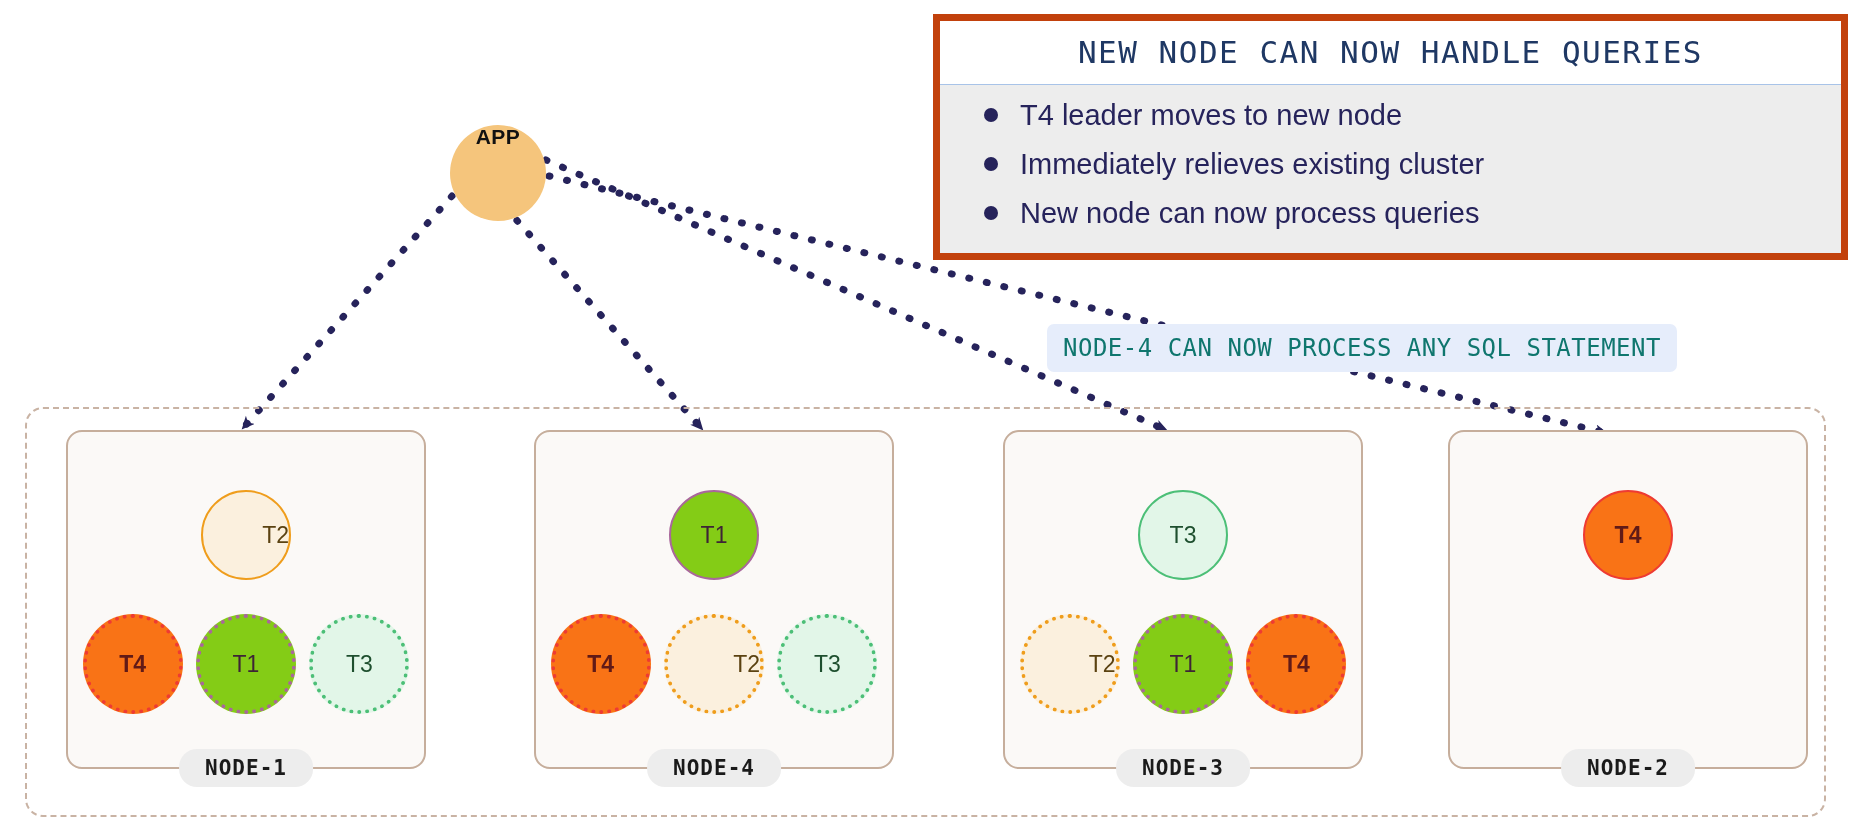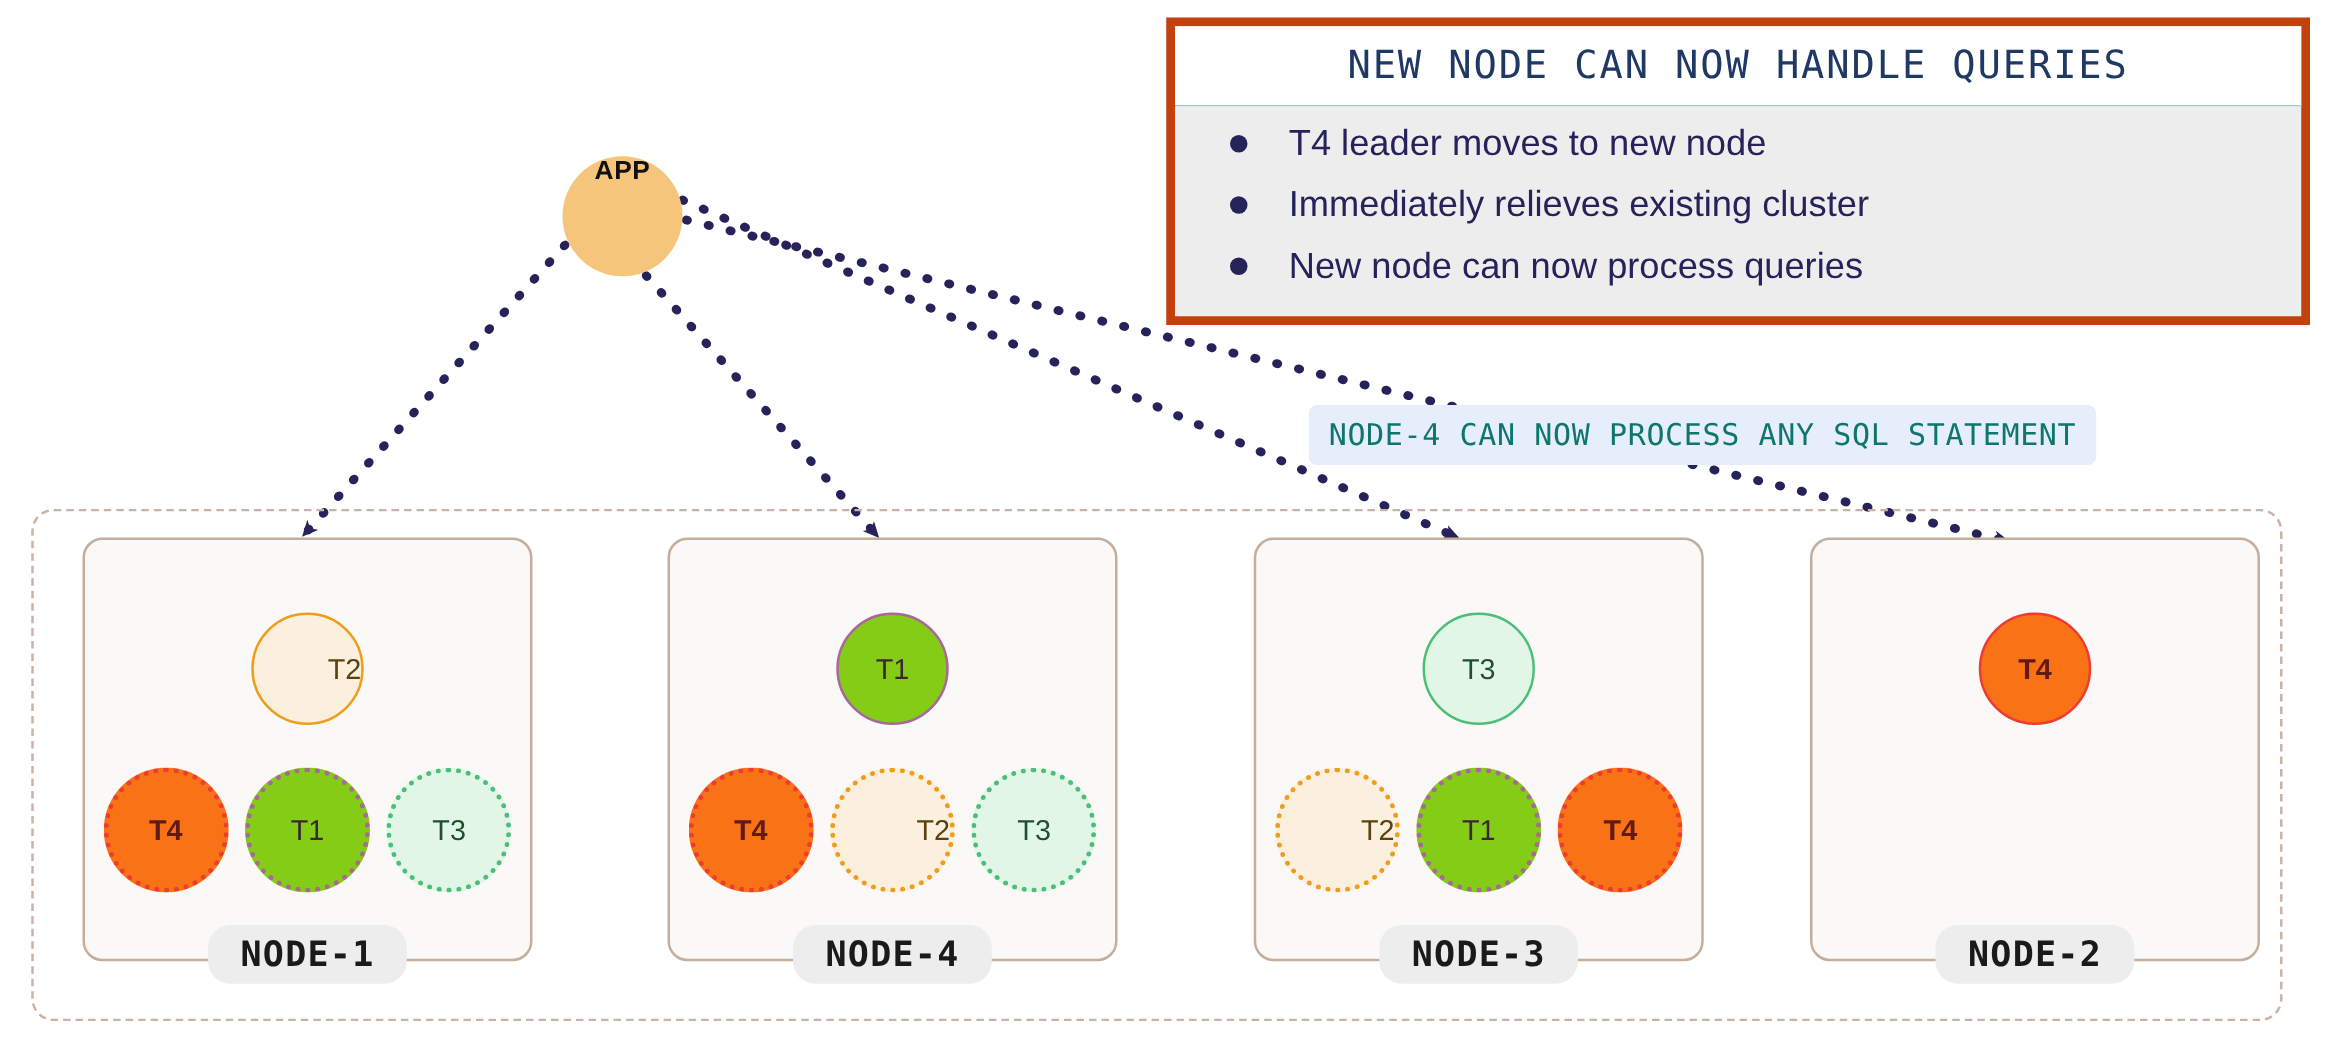--- a/index.html
+++ b/index.html
@@ -35,21 +35,21 @@
   
   .node-box{
     position:absolute;top:430px;height:335px;
     background:#FBF9F7;border:2px solid #C6AE9C;border-radius:16px;
   }
   .node-label{
     position:absolute;bottom:-20px;left:50%;transform:translateX(-50%);
     background:#EDEDED;color:#1a1a1a;
     padding:7px 26px;border-radius:18px;
     font-family:"DejaVu Sans Mono", monospace;
-    font-size:28px;font-weight:bold;letter-spacing:1px;
+    font-size:21px;font-weight:bold;letter-spacing:1px;
     white-space:nowrap;
   }
 
   
   .leader{
     position:absolute;width:86px;height:86px;border-radius:50%;
     border:2px solid #999;
     display:flex;align-items:center;justify-content:center;
     font-size:23px;
     left:50%;transform:translateX(-50%);top:58px;
@@ -80,21 +80,21 @@
   }
   .callout-title{
     background:#ffffff;color:#1F3864;
     font-family:"DejaVu Sans Mono", monospace;
     font-size:31px;font-weight:normal;letter-spacing:1.5px;
     text-align:center;padding:13px 10px 14px;
     border-bottom:1px solid #A8C3E8;
   }
   .callout-body{padding:6px 0 14px 0;}
   .callout-item{
-    display:flex;align-items:flex-start;gap:33px;
+    display:flex;align-items:flex-start;gap:22px;
     padding:4px 18px 4px 44px;
     color:#26235B;font-size:29px;line-height:1.42;text-align:right;
   }
   .bullet{
     flex:0 0 auto;width:14px;height:14px;border-radius:50%;
     background:#26235B;margin-top:13px;
   }
 
   
   .sub-badge{

